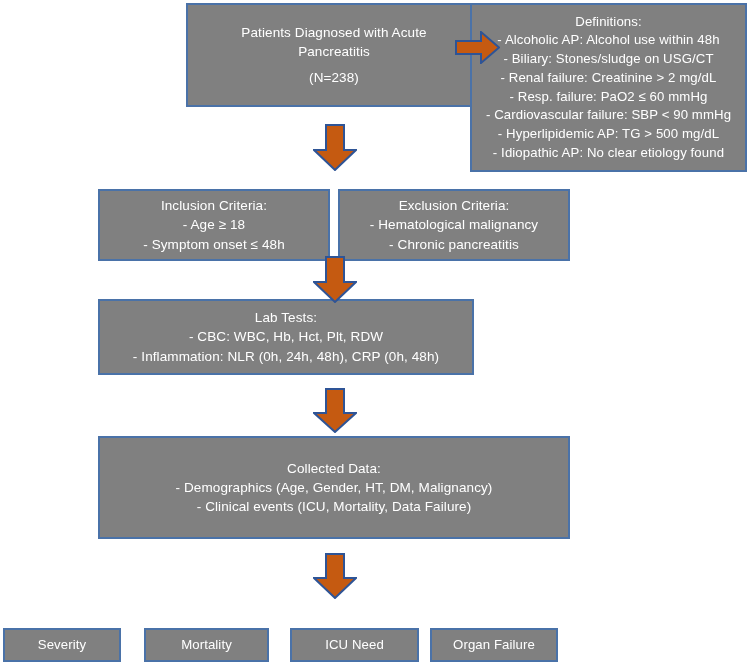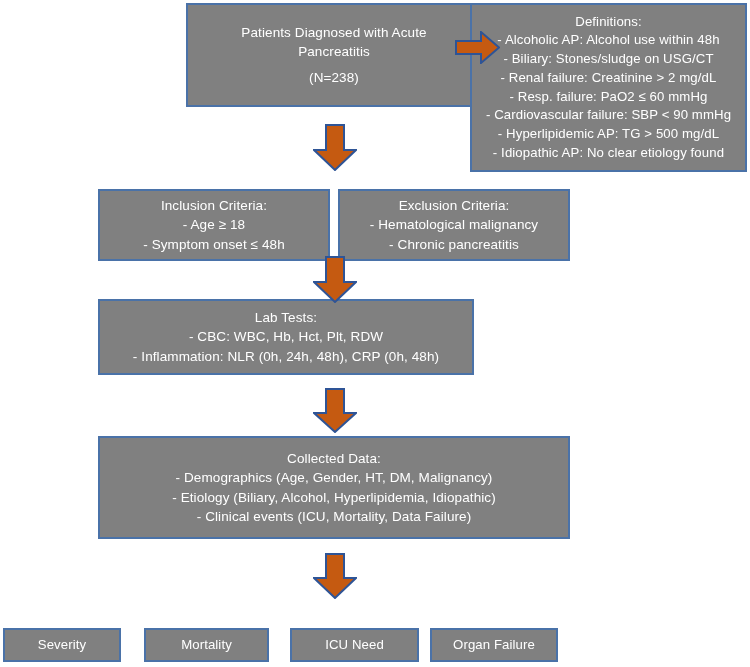--- a/index.html
+++ b/index.html
@@ -111,21 +111,20 @@
 
   <div class="node n-lab">
     <span class="line">Lab Tests:</span>
     <span class="line">- CBC: WBC, Hb, Hct, Plt, RDW</span>
     <span class="line">- Inflammation: NLR (0h, 24h, 48h), CRP (0h, 48h)</span>
   </div>
 
   <div class="node n-collected">
     <span class="line">Collected Data:</span>
     <span class="line">- Demographics (Age, Gender, HT, DM, Malignancy)</span>
-    <span class="line">- Etiology (Biliary, Alcohol, Hyperlipidemia, Idiopathic)</span>
     <span class="line">- Clinical events (ICU, Mortality, Data Failure)</span>
   </div>
 
   <div class="node n-out o-1">
     <span class="line">Severity</span>
   </div>
   <div class="node n-out o-2">
     <span class="line">Mortality</span>
   </div>
   <div class="node n-out o-3">

